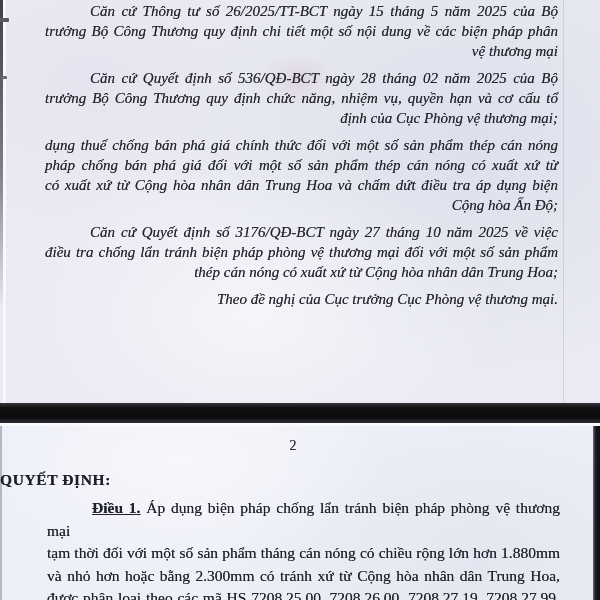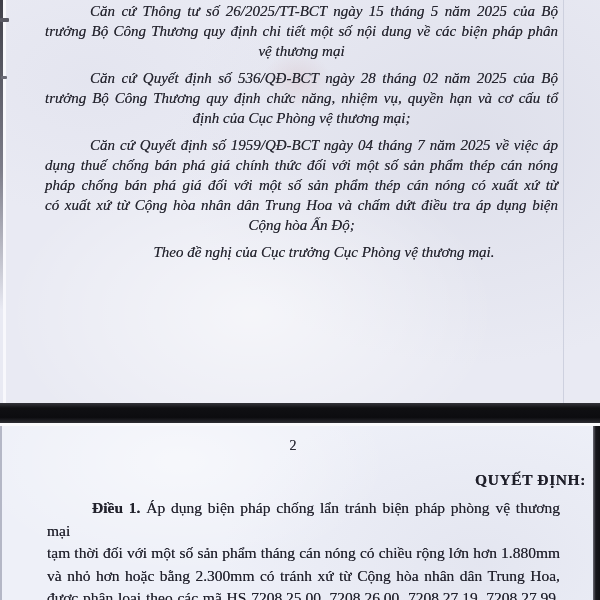--- a/index.html
+++ b/index.html
@@ -15,21 +15,21 @@
       radial-gradient(ellipse 420px 320px at 78% 35%, rgba(208,210,224,0.45), transparent 70%),
       radial-gradient(ellipse 260px 180px at 15% 20%, rgba(223,224,236,0.5), transparent 75%),
       #e9eaf3;
   }
   .page1-text{
     position:absolute;left:45px;right:42px;top:1px;
     font-style:italic;font-size:15px;color:#26262f;
     text-shadow:0 0 0.5px rgba(45,45,60,0.75);
   }
   .para{margin:0 0 7px 0;}
-  .line{line-height:20px;white-space:nowrap;text-align:center;}
+  .line{line-height:20px;white-space:nowrap;text-align:right;}
   .line.fill{white-space:normal;text-align:justify;text-align-last:justify;font-style:italic;}
   .line.indent{text-indent:45px;}
 
   
   .edge-dark-left{position:absolute;left:0;top:0;width:3px;height:310px;
     background:linear-gradient(180deg,#3f3f48,#7e7e8a 55%,rgba(160,160,175,0) 100%);}
   .edge-light-left{position:absolute;left:3px;top:0;width:3px;height:403px;background:rgba(250,250,253,0.85);}
   .page1-right-line{position:absolute;left:563px;top:0;width:1px;height:403px;background:#c7cad9;opacity:.8;}
   .edge-mark-a{position:absolute;left:0;top:18px;width:9px;height:4px;background:#5a5a64;border-radius:1px;}
   .edge-mark-b{position:absolute;left:1px;top:76px;width:6px;height:3px;background:#6b6b76;border-radius:1px;}
@@ -47,28 +47,28 @@
     background:
       radial-gradient(ellipse 300px 160px at 30% 20%, rgba(255,255,255,0.5), transparent 70%),
       radial-gradient(ellipse 360px 240px at 80% 80%, rgba(212,214,228,0.4), transparent 72%),
       #eef0f8;
   }
   .page2-left-edge{position:absolute;left:0;top:0;width:2px;height:174px;background:#b4b7c6;}
   .page2-right-strip{position:absolute;right:0;top:0;width:7px;height:174px;
     background:linear-gradient(90deg,#6a6a74 0%,#17171c 40%,#101014 100%);}
   .page-number{position:absolute;left:0;right:14px;top:12px;text-align:center;
     font-size:14px;color:#2a2a34;text-shadow:0 0 0.5px rgba(45,45,60,0.7);}
-  .heading{position:absolute;left:0;right:14px;top:45px;text-align:right;
+  .heading{position:absolute;left:0;right:14px;top:45px;text-align:left;
     font-weight:bold;font-size:15.5px;letter-spacing:0.6px;color:#1f1f29;
-    text-shadow:0 0 0.6px rgba(35,35,50,0.8);padding-left:48px;}
+    text-shadow:0 0 0.6px rgba(35,35,50,0.8);}
   .article{position:absolute;left:47px;right:40px;top:71px;
     font-size:15.5px;color:#22222c;text-shadow:0 0 0.5px rgba(40,40,55,0.75);}
   .line2{line-height:22.5px;text-align:justify;text-align-last:justify;}
   .line2.indent{text-indent:45px;}
-  .bold{font-weight:bold;}
+  .bold{font-weight:bold;text-decoration:underline;}
 </style>
 </head>
 <body>
 
 <div class="doc">
 
   <section class="page1">
     <div class="edge-dark-left"></div>
     <div class="edge-light-left"></div>
     <div class="page1-right-line"></div>
@@ -80,25 +80,29 @@
           <div class="line indent fill">Căn cứ Thông tư số 26/2025/TT-BCT ngày 15 tháng 5 năm 2025 của Bộ</div>
           <div class="line fill">trưởng Bộ Công Thương quy định chi tiết một số nội dung về các biện pháp phân</div>
           <div class="line">vệ thương mại</div>
         </div>
         <div class="para">
           <div class="line indent fill">Căn cứ Quyết định số 536/QĐ-BCT ngày 28 tháng 02 năm 2025 của Bộ</div>
           <div class="line fill">trưởng Bộ Công Thương quy định chức năng, nhiệm vụ, quyền hạn và cơ cấu tổ</div>
           <div class="line">định của Cục Phòng vệ thương mại;</div>
         </div>
         <div class="para">
-          <div class="line indent fill">Căn cứ Quyết định số 1959/QĐ-BCT ngày 04 tháng 7 năm 2025 về việc áp</div>
           <div class="line fill">dụng thuế chống bán phá giá chính thức đối với một số sản phẩm thép cán nóng</div>
           <div class="line fill">pháp chống bán phá giá đối với một số sản phẩm thép cán nóng có xuất xứ từ</div>
           <div class="line fill">có xuất xứ từ Cộng hòa nhân dân Trung Hoa và chấm dứt điều tra áp dụng biện</div>
           <div class="line">Cộng hòa Ấn Độ;</div>
+        </div>
+        <div class="para">
+          <div class="line indent fill">Căn cứ Quyết định số 3176/QĐ-BCT ngày 27 tháng 10 năm 2025 về việc</div>
+          <div class="line fill">điều tra chống lẩn tránh biện pháp phòng vệ thương mại đối với một số sản phẩm</div>
+          <div class="line">thép cán nóng có xuất xứ từ Cộng hòa nhân dân Trung Hoa;</div>
         </div>
         <div class="para">
           <div class="line indent">Theo đề nghị của Cục trưởng Cục Phòng vệ thương mại.</div>
         </div>
       </div>
   </section>
 
   <div class="band"></div>
   <div class="seam"></div>
 

